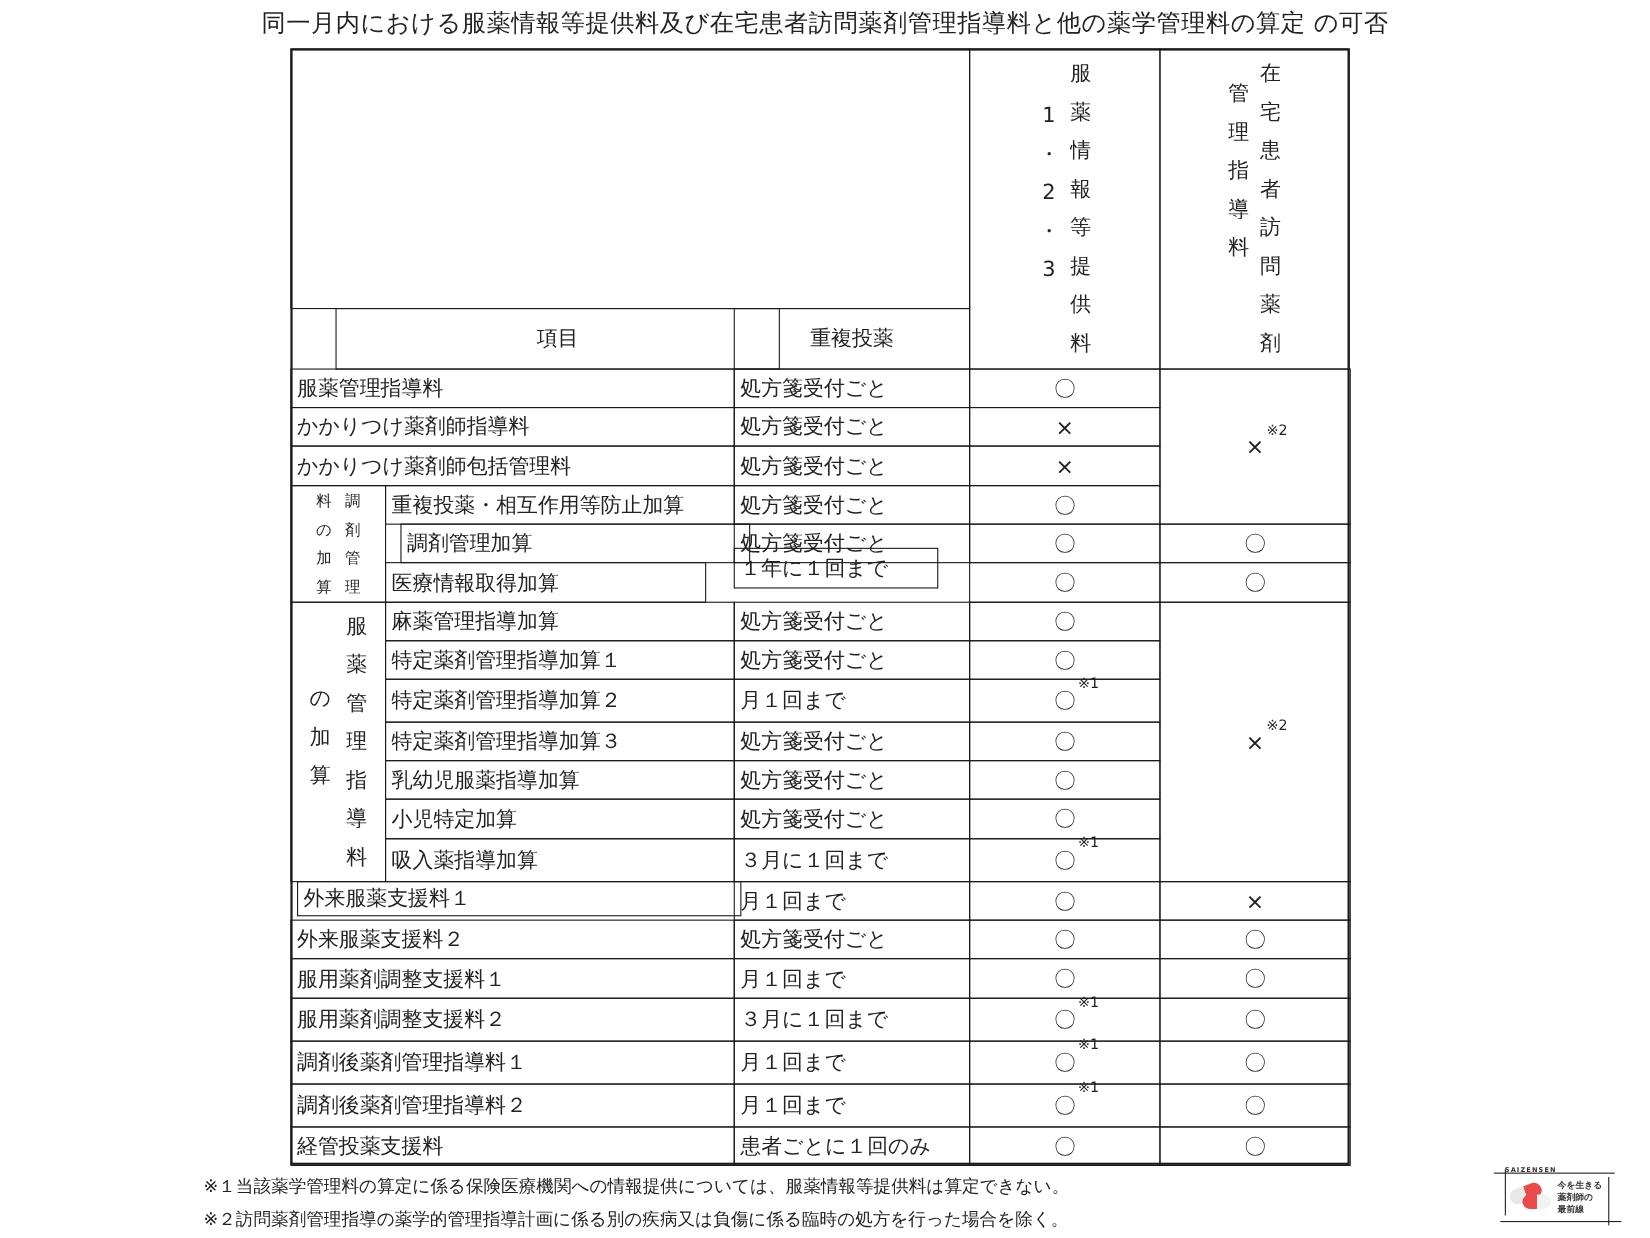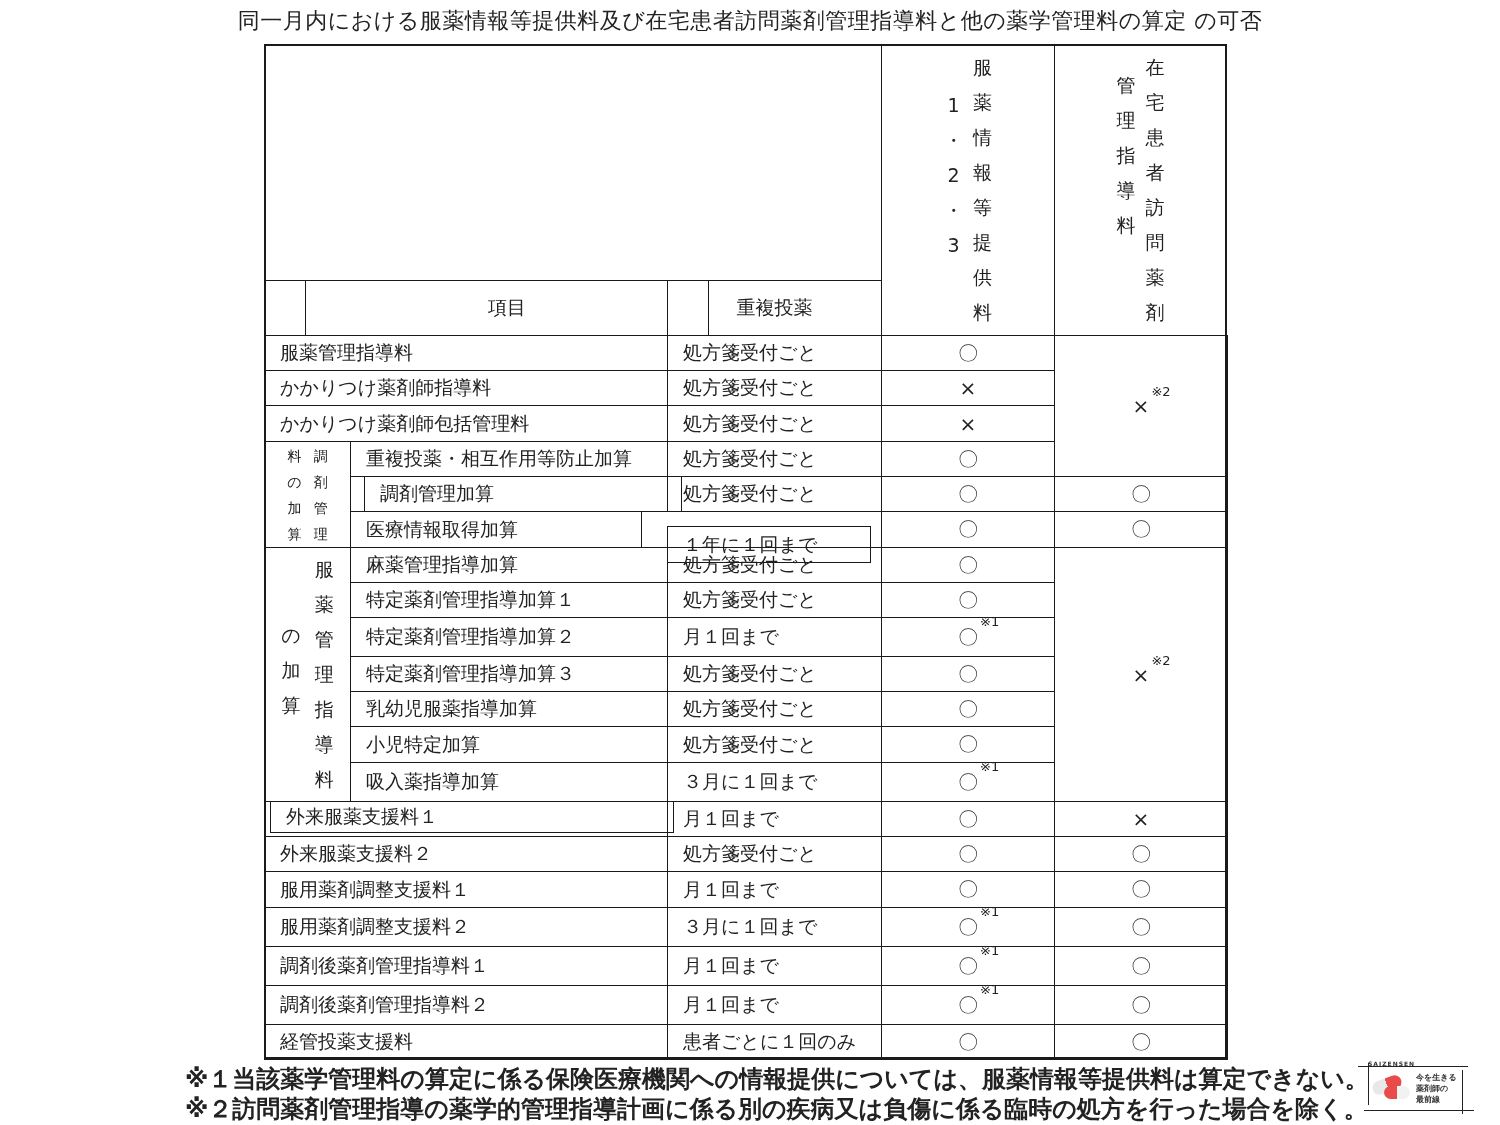--- a/index.html
+++ b/index.html
@@ -3,30 +3,30 @@
 <meta charset="utf-8">
 <style>
   html, body { margin:0; padding:0; background:#ffffff; }
   body { width:1500px; height:1125px; position:relative; overflow:hidden;
          font-family:"DejaVu Sans","Liberation Sans",sans-serif; color:#222; }
   .title { position:absolute; left:160px; top:6px; width:1180px; text-align:center;
            font-size:22px; letter-spacing:0.5px; color:#222; white-space:nowrap; }
   .tbl { position:absolute; left:264px; top:44px; width:963px; height:1015px; }
   .cell { position:absolute; box-sizing:border-box; border:1px solid #1a1a1a;
           display:flex; align-items:center; font-size:19px; color:#222; }
-  .cell.left { justify-content:flex-start; padding-left:15px; white-space:nowrap; }
+  .cell.left { justify-content:flex-start; padding-left:5px; white-space:nowrap; }
   .cell.center { justify-content:center; }
   .outer { position:absolute; left:264px; top:44px; width:963px; height:1015px;
            box-sizing:border-box; border:2px solid #1a1a1a; pointer-events:none; }
   .mark { font-size:20px; position:relative; display:inline-block; }
   .sup { font-size:13px; position:absolute; top:-10px; left:100%; margin-left:2px; white-space:nowrap; }
   .vert { display:flex; flex-direction:column; align-items:center; font-size:19px; line-height:35px; }
   .vert-small { display:flex; flex-direction:column; align-items:center; font-size:14px; line-height:26px; }
   .vcols { display:flex; flex-direction:row-reverse; gap:10px; align-items:center; }
-  .notes { position:absolute; left:185px; top:1064px; font-size:24px; line-height:30px; color:#222; white-space:nowrap;font-weight:bold; }
+  .notes { position:absolute; left:185px; top:1064px; font-size:16px; line-height:30px; color:#222; white-space:nowrap; }
   .logo { position:absolute; left:1358px; top:1060px; width:115px; height:55px; }
   .logo .brand { position:absolute; left:10px; top:0; font-size:6px; letter-spacing:1px; color:#333; font-weight:bold; }
   .logo .line-top { position:absolute; left:0; top:6px; width:110px; height:1px; background:#222; }
   .logo .line-bot { position:absolute; left:6px; top:50px; width:110px; height:1px; background:#222; }
   .logo .line-l { position:absolute; left:10px; top:3px; width:1px; height:42px; background:#222; }
   .logo .line-r { position:absolute; left:104px; top:10px; width:1px; height:44px; background:#222; }
   .logo .pill { position:absolute; left:14px; top:18px; width:30px; height:14px; border-radius:7px;
                 background:linear-gradient(90deg,#e8e8e8 50%,#e94b4b 50%); transform:rotate(-20deg); }
   .logo .pill2 { position:absolute; left:26px; top:26px; width:26px; height:13px; border-radius:7px;
                  background:linear-gradient(90deg,#e94b4b 50%,#f2f2f2 50%); }
@@ -107,21 +107,21 @@
       </div>
       <div class="cell left" style="left: 100px; top: 432px; width: 318px; height: 36px;">調剤管理加算</div>
       <div class="cell left" style="left: 403px; top: 432px; width: 215px; height: 36px;">処方箋受付ごと</div>
       <div class="cell center" style="left: 617px; top: 432px; width: 174px; height: 36px;">
         <span class="mark">〇</span>
       </div>
       <div class="cell center" style="left: 790px; top: 432px; width: 174px; height: 36px;">
         <span class="mark">〇</span>
       </div>
       <div class="cell left" style="left: 86px; top: 467px; width: 292px; height: 37px;">医療情報取得加算</div>
-      <div class="cell left" style="left: 403px; top: 482px; width: 204px; height: 37px;">１年に１回まで</div>
+      <div class="cell left" style="left: 403px; top: 454px; width: 186px; height: 37px;">１年に１回まで</div>
       <div class="cell center" style="left: 617px; top: 467px; width: 174px; height: 37px;">
         <span class="mark">〇</span>
       </div>
       <div class="cell center" style="left: 790px; top: 467px; width: 174px; height: 37px;">
         <span class="mark">〇</span>
       </div>
       <div class="cell left" style="left: 86px; top: 503px; width: 318px; height: 36px;">麻薬管理指導加算</div>
       <div class="cell left" style="left: 403px; top: 503px; width: 215px; height: 36px;">処方箋受付ごと</div>
       <div class="cell center" style="left: 617px; top: 503px; width: 174px; height: 36px;">
         <span class="mark">〇</span>

